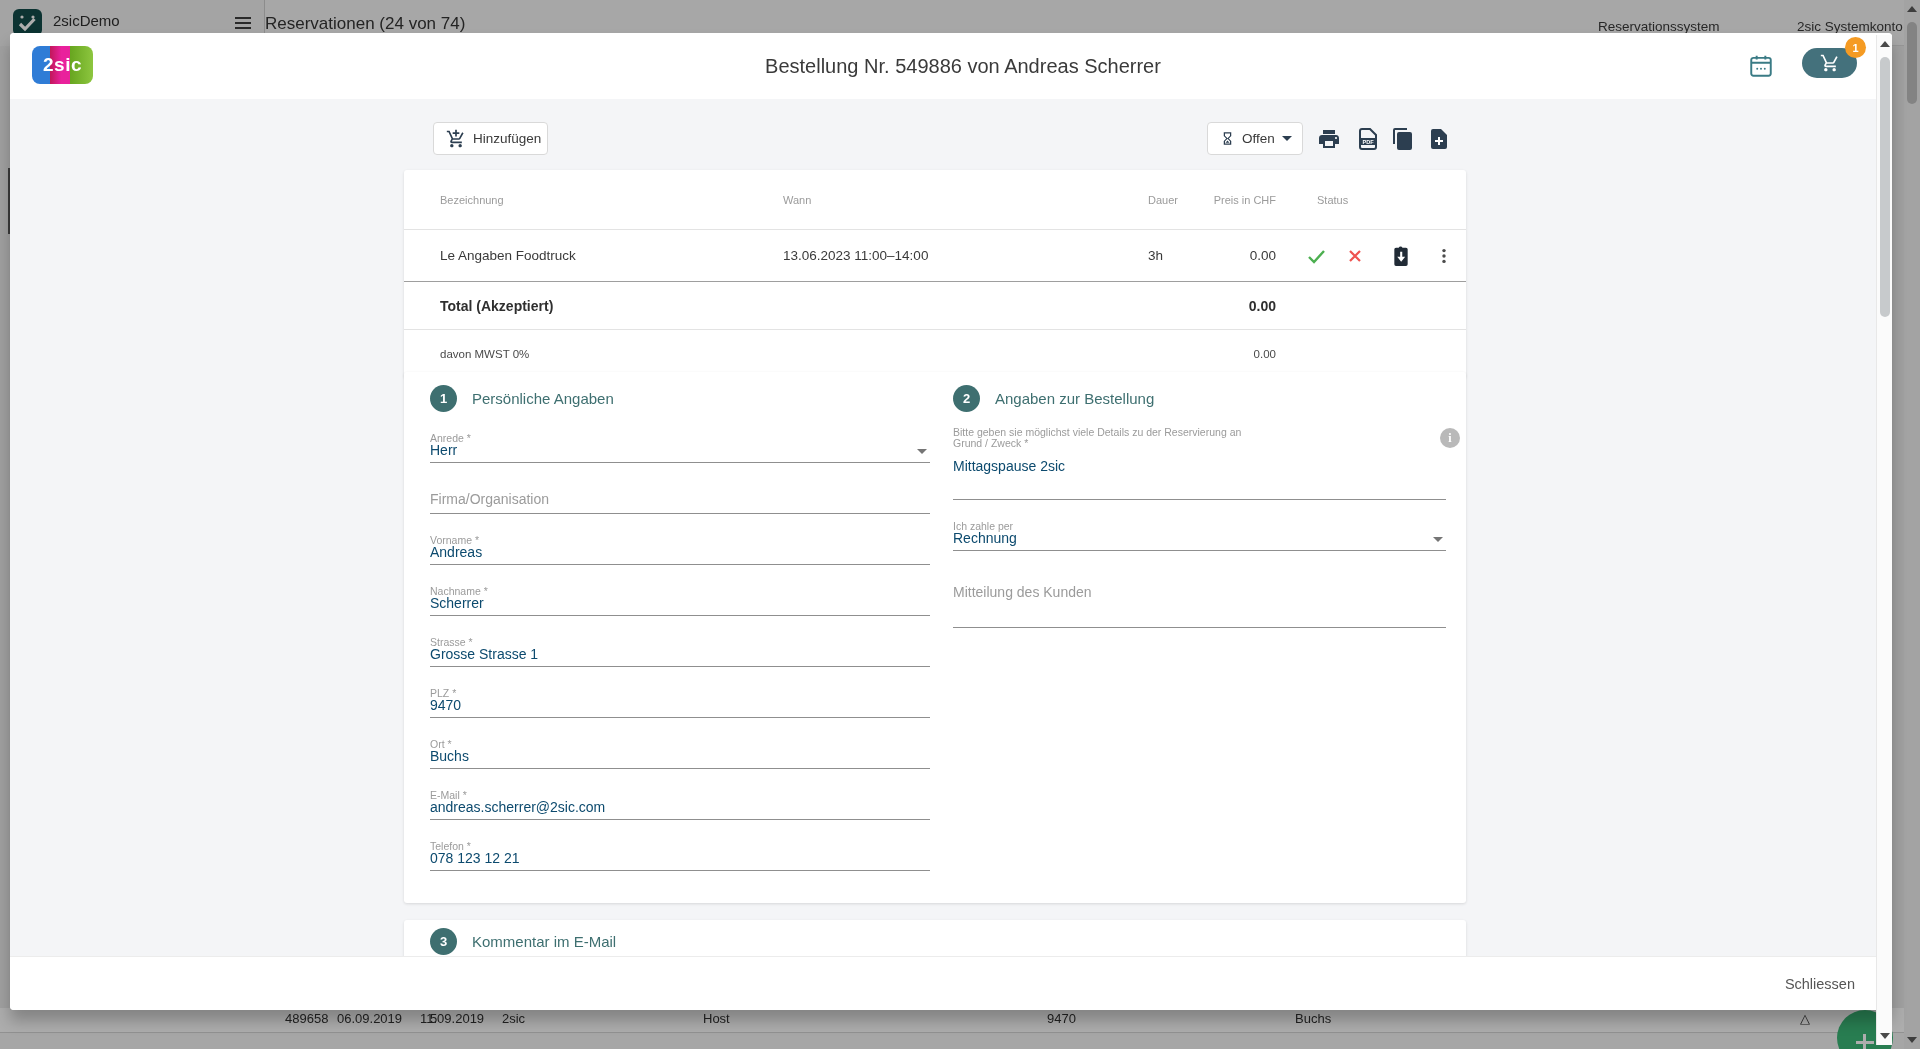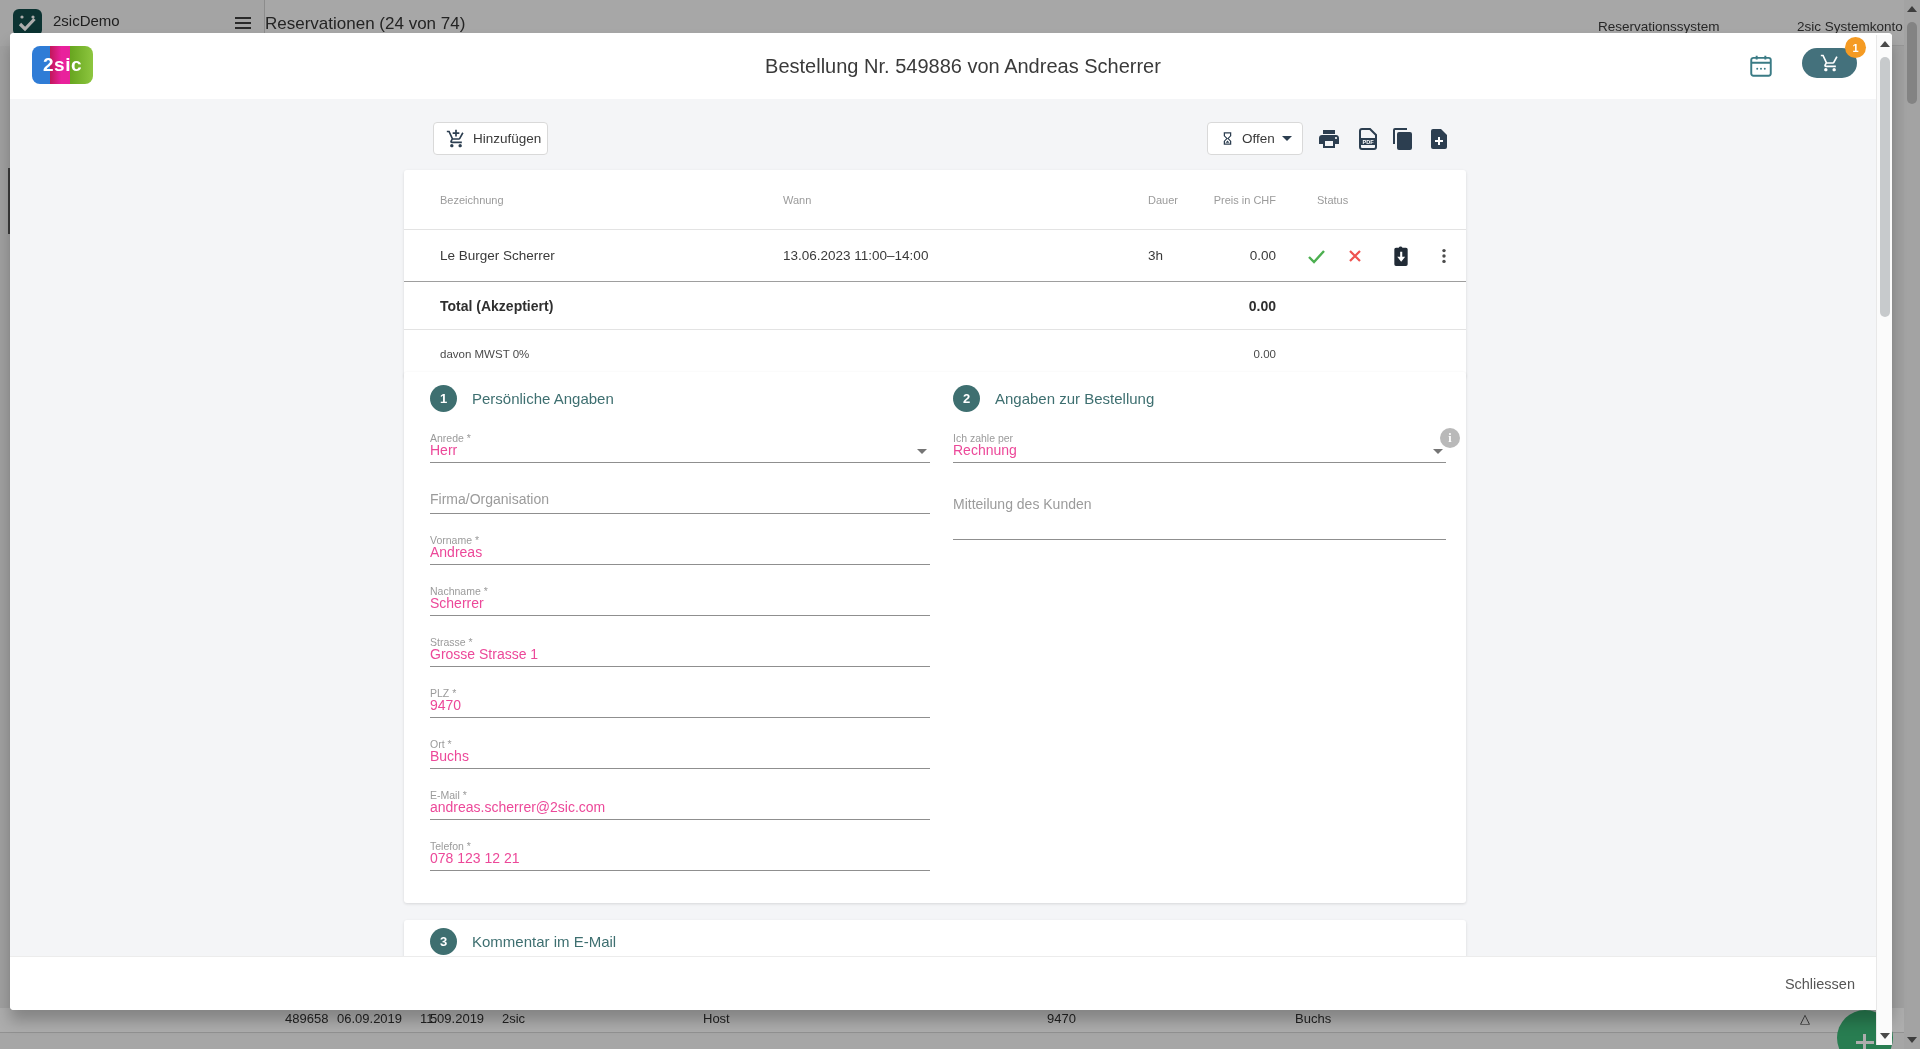--- a/index.html
+++ b/index.html
@@ -79,21 +79,21 @@
 
   
   .col-left  { position:absolute; left:26px;  top:13px; width:500px; }
   .col-right { position:absolute; left:549px; top:13px; width:493px; }
   .sect { display:flex; align-items:center; height:27px; }
   .sect-circle { width:27px; height:27px; border-radius:50%; background:#3e6f70; color:#fff; font-size:13px; font-weight:bold; display:flex; align-items:center; justify-content:center; }
   .sect-title { margin-left:15px; font-size:15px; color:#3e6f70; }
   .field { position:relative; margin-top:20px; height:31px; border-bottom:1px solid #8f8f8f; cursor:text; }
   .field:first-of-type { margin-top:15px; }
   .flabel { position:absolute; left:0; top:0; font-size:10.5px; color:#9b9b9b; }
-  .fval { position:absolute; left:0; bottom:4px; font-size:14px; color:#ec4899; }
+  .fval { position:absolute; left:0; bottom:4px; font-size:14px; color:#0c4a6e; }
   .fph { position:absolute; left:0; bottom:6px; font-size:14px; color:#9b9b9b; }
   .fcaret { position:absolute; right:3px; bottom:8px; border-top-color:#757575; }
   .field-grund { margin-top:15px; height:73px; border-bottom:1px solid #8f8f8f; position:relative; cursor:text; }
   .flabel2 { font-size:10.5px; color:#9b9b9b; line-height:11px; display:block; }
   .field-grund .fval { bottom:auto; top:31px; }
   .field-msg { margin-top:29px; height:48px; border-bottom:1px solid #8f8f8f; position:relative; cursor:text; }
   .field-msg .fph { bottom:auto; top:4px; }
   .infoicon { position:absolute; left:1036px; top:56px; width:20px; height:20px; border-radius:50%; background:#b9b9b9; color:#fff; font-size:12px; font-weight:bold; font-family:"Liberation Serif",serif; display:flex; align-items:center; justify-content:center; }
   .card3 .sect { margin:8px 0 0 26px; }
 
@@ -247,21 +247,21 @@
 
     <div class="card card1">
       <div class="trow thead">
         <span>Bezeichnung</span>
         <span>Wann</span>
         <span>Dauer</span>
         <span class="t-num">Preis in CHF</span>
         <span class="h-status">Status</span>
       </div>
       <div class="trow tdata">
-        <span>Le Burger Scherrer</span>
+        <span>Le Angaben Foodtruck</span>
         <span>13.06.2023 11:00–14:00</span>
         <span>3h</span>
         <span class="t-num">0.00</span>
         <span class="statuscell">
           <button class="iconbtn">
               <svg width="22" height="22" viewBox="0 0 22 22">
                 <polyline points="4,12 9,17 19,6" fill="none" stroke="#4caf50" stroke-width="2.4"></polyline>
               </svg>
             </button>
           <button class="iconbtn">
@@ -342,20 +342,25 @@
           <span class="flabel">Telefon *</span>
           <span class="fval">078 123 12 21</span>
         </div>
       </div>
 
       <div class="col-right">
         <div class="sect">
           <span class="sect-circle">2</span>
           <span class="sect-title">Angaben zur Bestellung</span>
         </div>
+        <div class="field-grund">
+          <span class="flabel2">Bitte geben sie möglichst viele Details zu der Reservierung an</span>
+          <span class="flabel2">Grund / Zweck *</span>
+          <span class="fval">Mittagspause 2sic</span>
+        </div>
         <div class="field">
           <span class="flabel">Ich zahle per</span>
           <span class="fval">Rechnung</span>
           <i class="caret fcaret"></i>
         </div>
         <div class="field-msg">
           <span class="fph">Mitteilung des Kunden</span>
         </div>
       </div>
 

